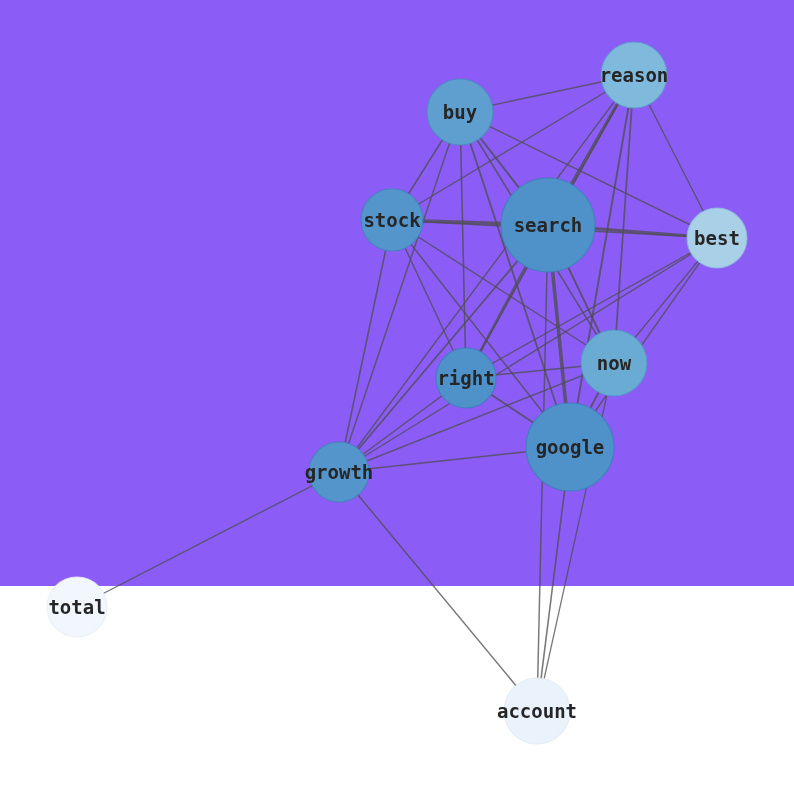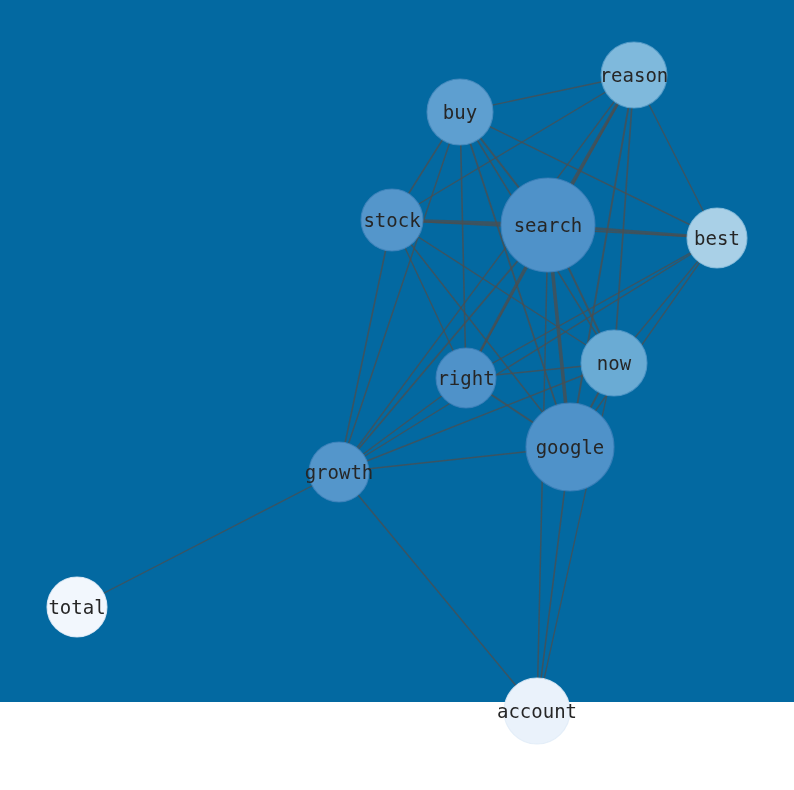--- a/index.html
+++ b/index.html
@@ -9,22 +9,23 @@
   }
   body {
     width: 794px;
     height: 790px;
     font-family: "DejaVu Sans Mono", "Liberation Mono", monospace;
     overflow: hidden;
   }
   #graph-root {
     position: relative;
     width: 794px;
-    height: 702px;
-    background: #0369a1;
+    height: 586px;
+    background: #8b5cf6;
+    font-weight: bold;
   }
   #network-svg {
     display: block;
     width: 794px;
     height: 790px;
   }
   .edge {
     stroke: #4d4d4d;
     fill: none;
     stroke-opacity: 0.75;

